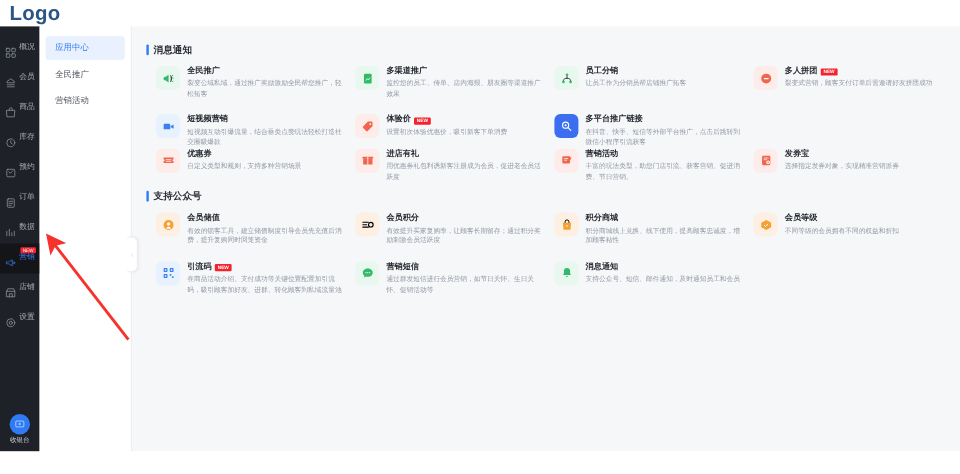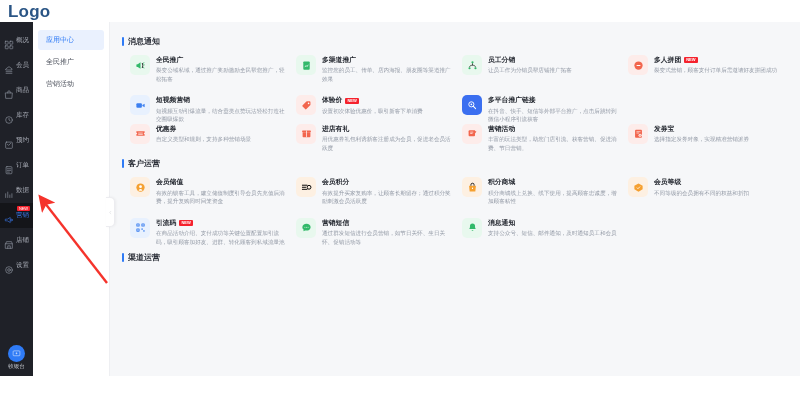--- a/index.html
+++ b/index.html
@@ -450,21 +450,21 @@
                 </svg>
               </div>
               <div class="card-txt">
                 <div class="card-head">
                   <span class="card-title">发券宝</span>
                 </div>
                 <div class="card-desc">选择指定发券对象，实现精准营销派券</div>
               </div>
             </div>
           </div>
-          <div class="section-title">客户运营</div>
+          <div class="section-title">支持公众号</div>
           <div class="grid">
             <div class="card">
               <div class="card-ico t-orange">
                 <svg viewBox="0 0 24 24">
                   <circle cx="12" cy="12" r="9"></circle>
                   <circle cx="12" cy="10.2" r="3" fill="#fff"></circle>
                   <path d="M8 19c0-2.4 1.8-4 4-4s4 1.6 4 4z" fill="#fff"></path>
                 </svg>
               </div>
               <div class="card-txt">
@@ -562,21 +562,20 @@
                 </svg>
               </div>
               <div class="card-txt">
                 <div class="card-head">
                   <span class="card-title">消息通知</span>
                 </div>
                 <div class="card-desc">支持公众号、短信、邮件通知，及时通知员工和会员</div>
               </div>
             </div>
           </div>
-          <div class="section-title">渠道运营</div>
         </div>
       <div class="scroll-hint"></div>
     </div>
   </div>
 
   <svg class="arrow-layer" viewBox="0 0 800 395">
     <defs>
       <marker id="ah" markerWidth="7" markerHeight="7" refX="5.2" refY="3.5" orient="auto">
         <path d="M7,3.5 L0,7 L1.6,3.5 L0,0 Z" fill="#f5332b"></path>
       </marker>

